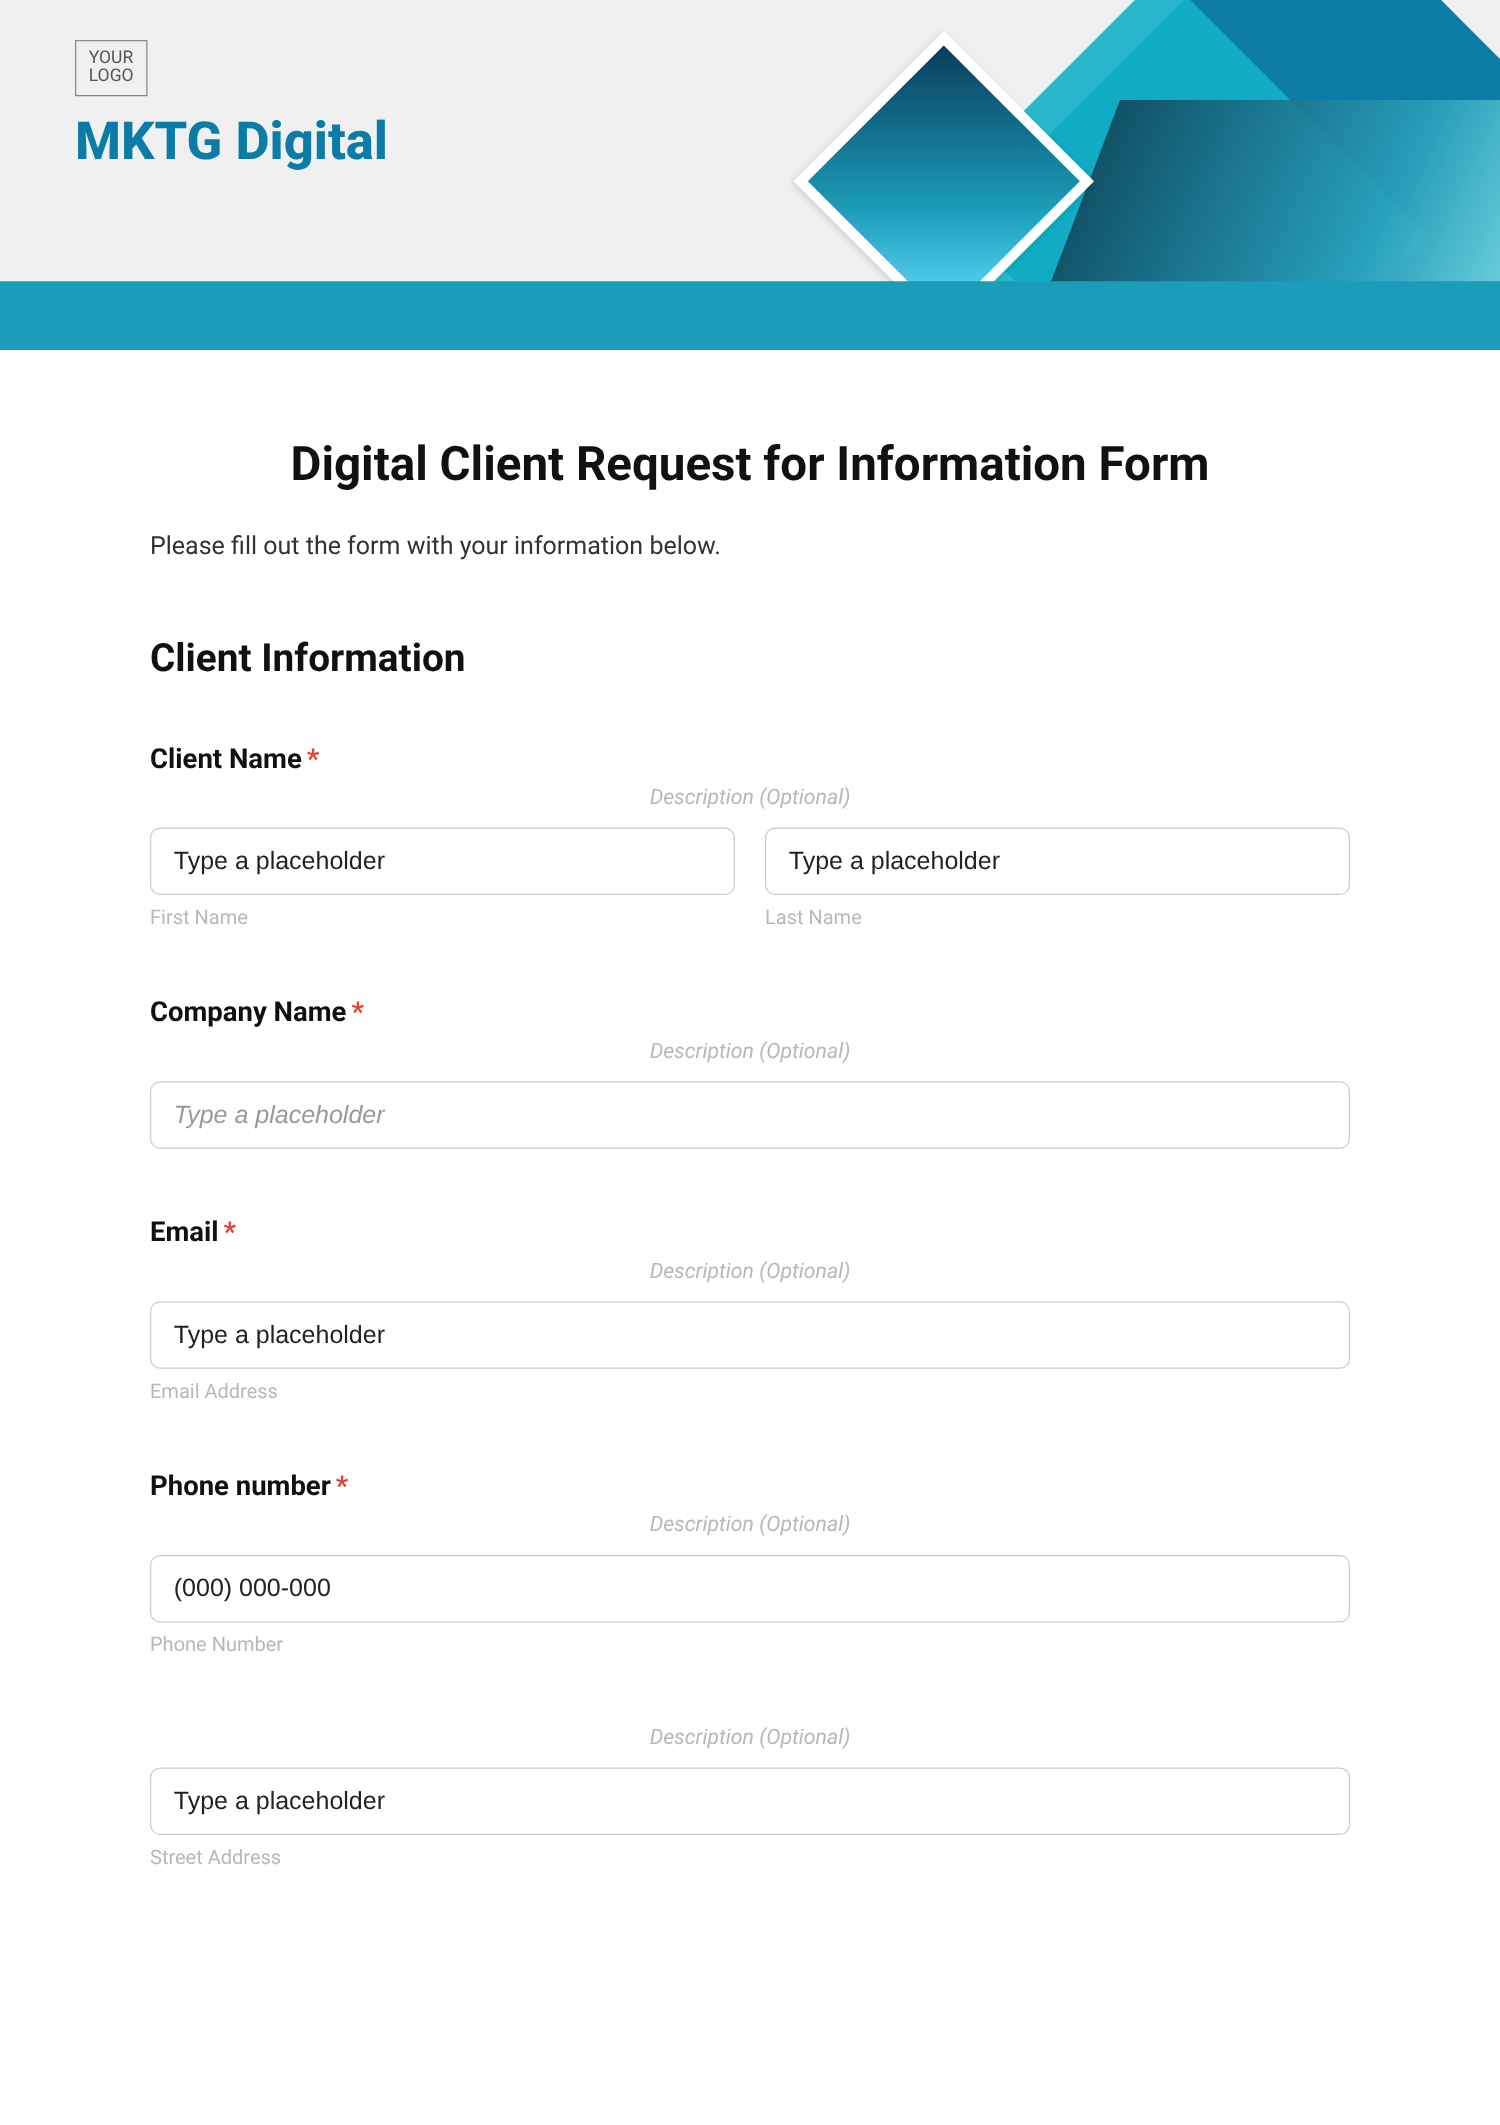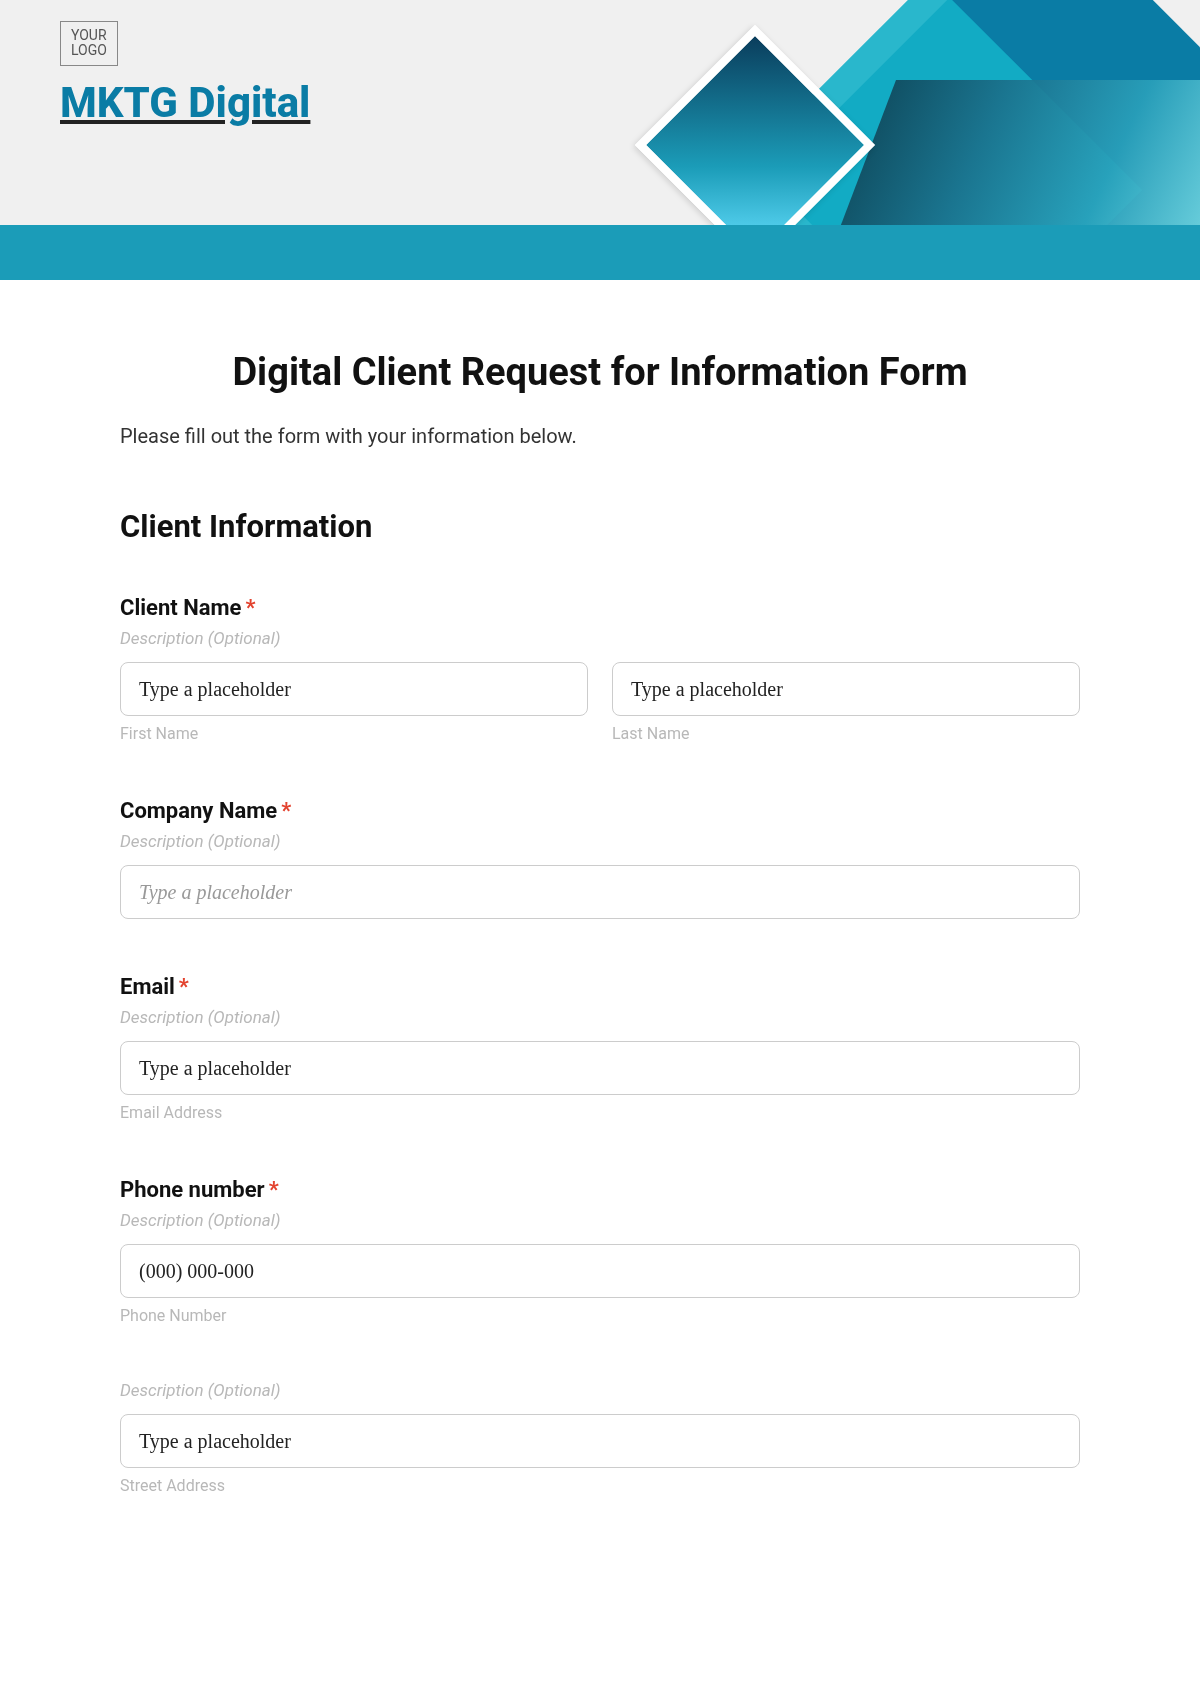--- a/index.html
+++ b/index.html
@@ -10,24 +10,23 @@
     margin: 0 auto;
     color: #222;
   }
   .header {
     position: relative;
     height: 280px;
     background: #f0f0f0;
     overflow: hidden;
   }
   .header-content {
-    padding: 21px 60px;
+    padding: 32px 60px;
     position: relative;
     z-index: 2;
-    text-decoration: underline;
   }
   .logo-box {
     display: inline-block;
     border: 1px solid #888;
     padding: 6px 10px;
     font-size: 14px;
     line-height: 1.1;
     color: #555;
     background: #f0f0f0;
     margin-bottom: 12px;
@@ -137,33 +136,33 @@
     font-weight: 700;
     color: #111;
     margin-bottom: 8px;
   }
   .field-label .req { color: #e3432f; margin-left: 4px; }
   .field-desc {
     font-size: 17px;
     color: #b8b8b8;
     font-style: italic;
     margin-bottom: 14px;
+    text-align: center;
   }
   .input-row { display: flex; gap: 24px; }
   .input-col { flex: 1; display: flex; flex-direction: column; }
   .text-input {
     width: 100%;
     height: 54px;
     border: 1px solid #ccc;
     border-radius: 8px;
     padding: 0 18px;
     font-size: 20px;
     color: #333;
     background: #fff;
-    font-family: Liberation Serif, serif;
   }
   .text-input::placeholder { color: #999; font-style: italic; }
   .text-input.filled-look::placeholder { font-style: normal; color: #222; }
   .sublabel {
     font-size: 16px;
     color: #b8b8b8;
     margin-top: 8px;
   }
 </style>
 </head>

